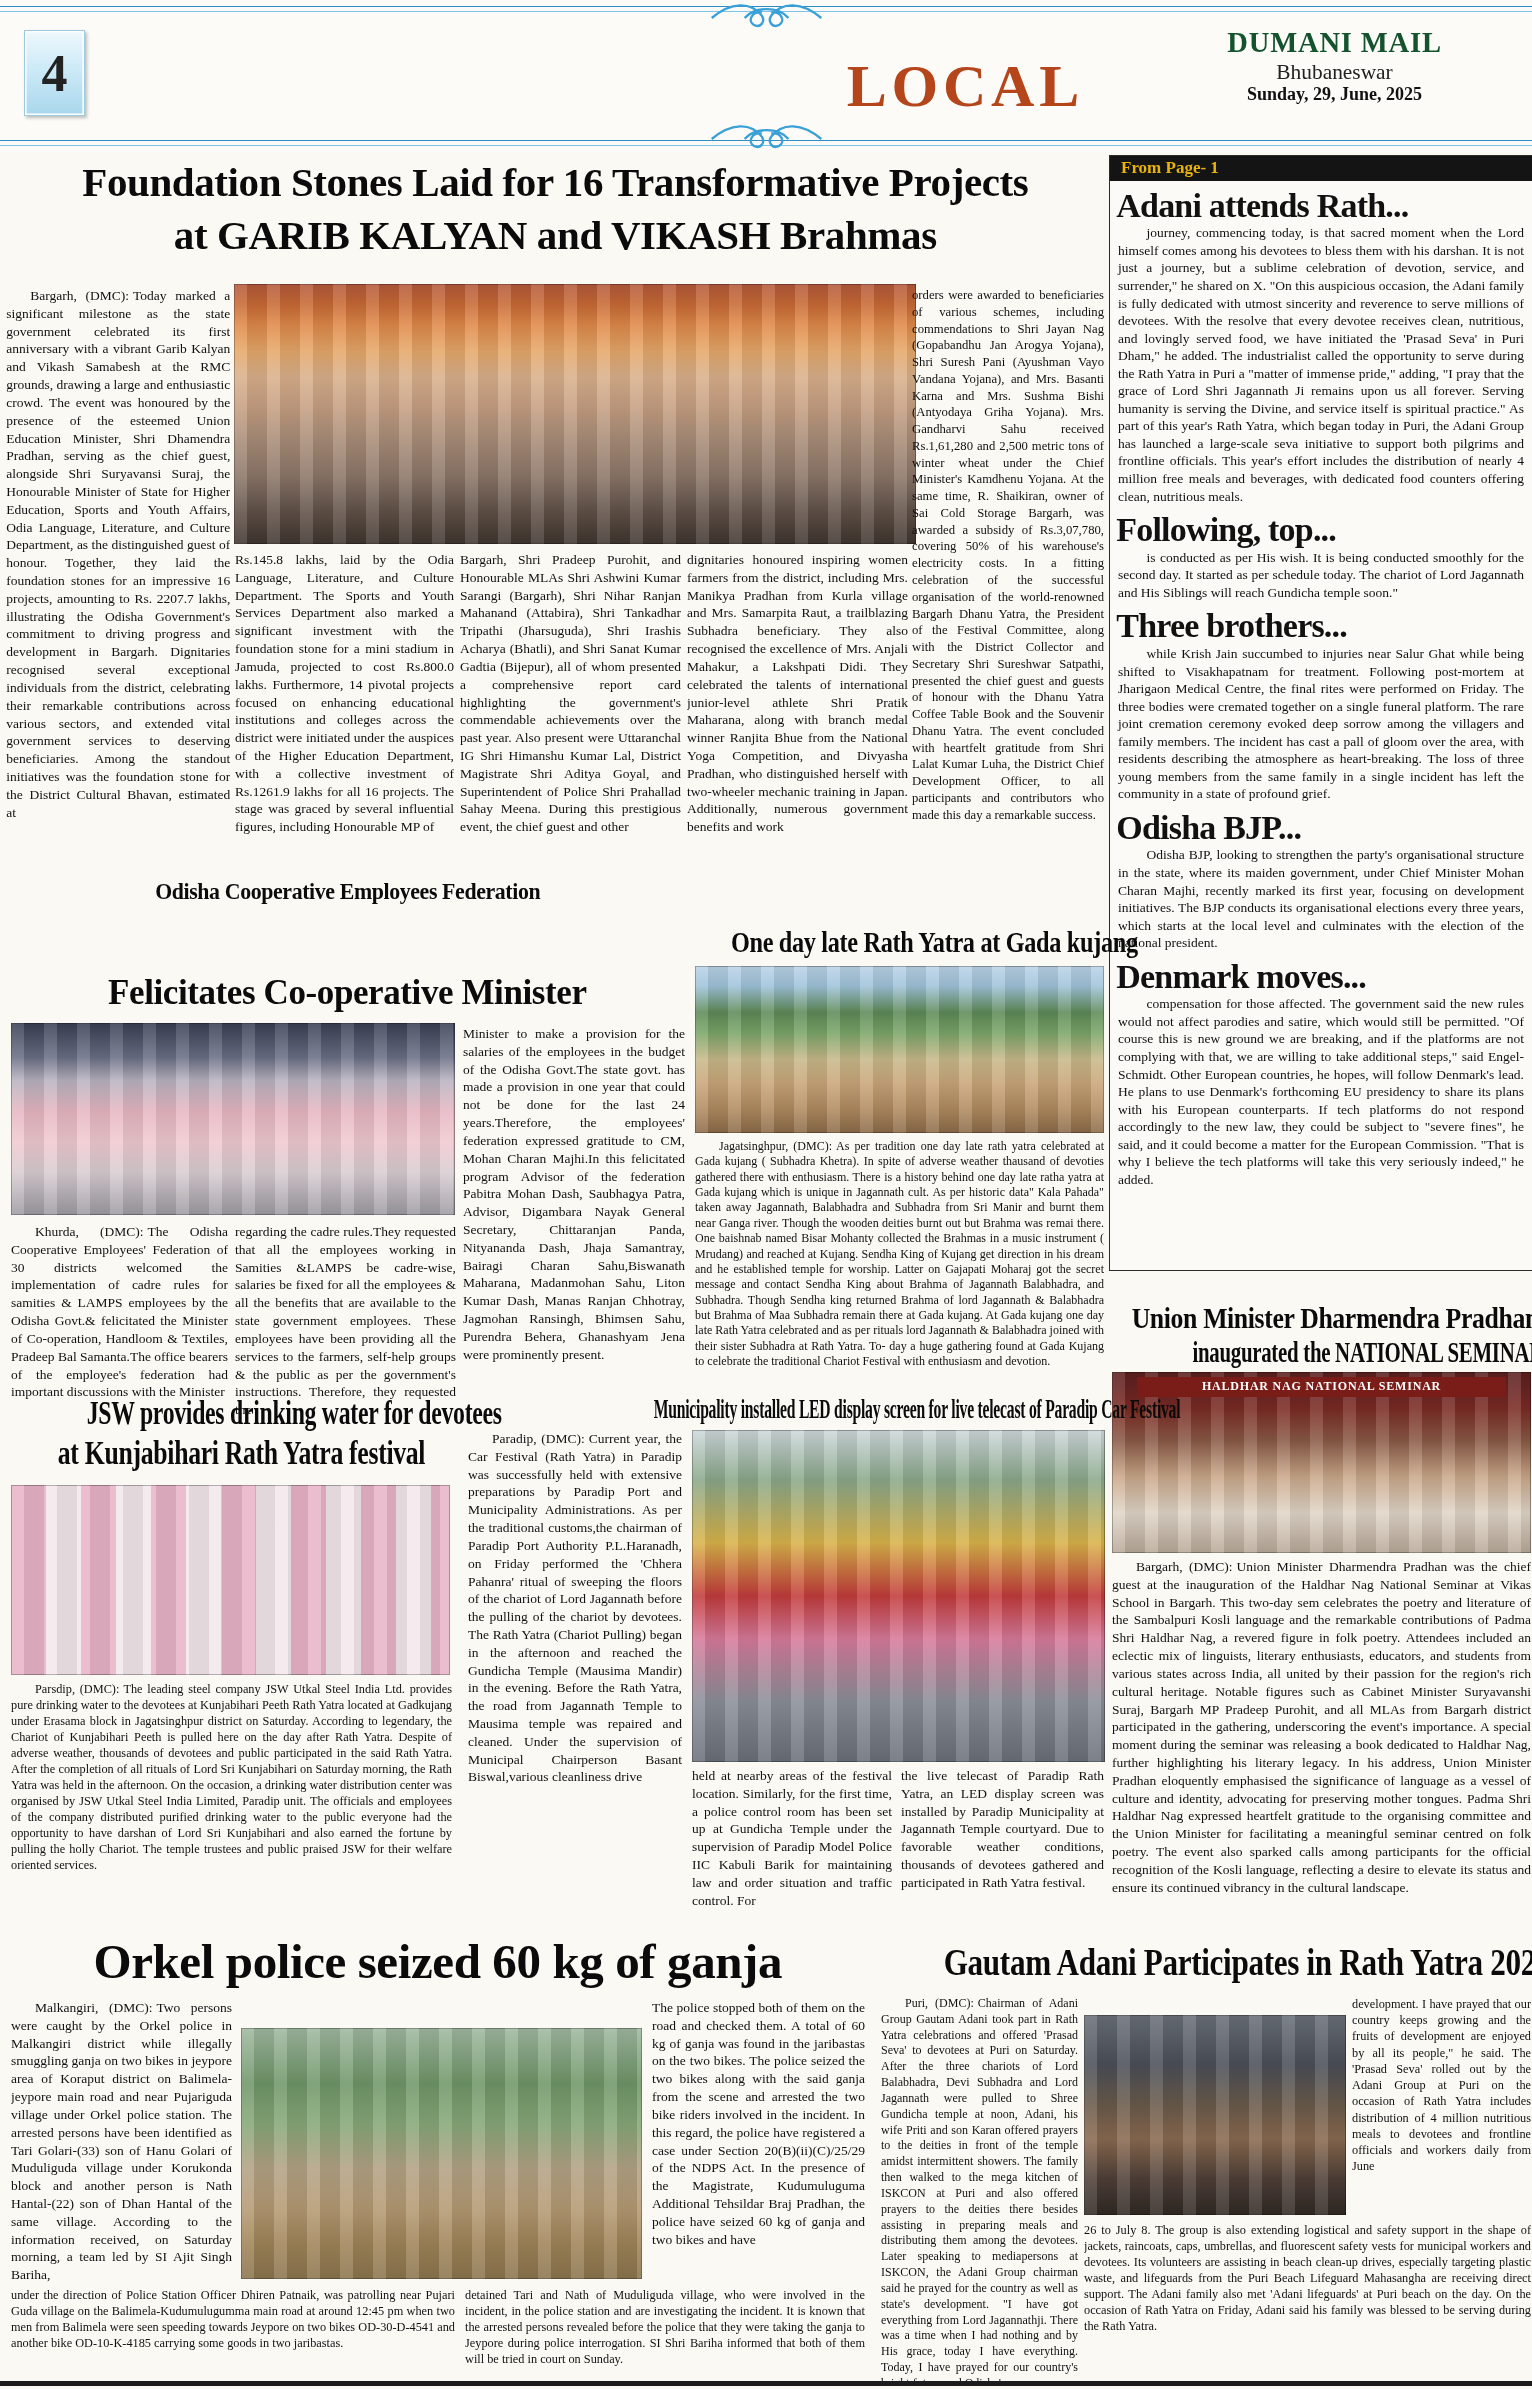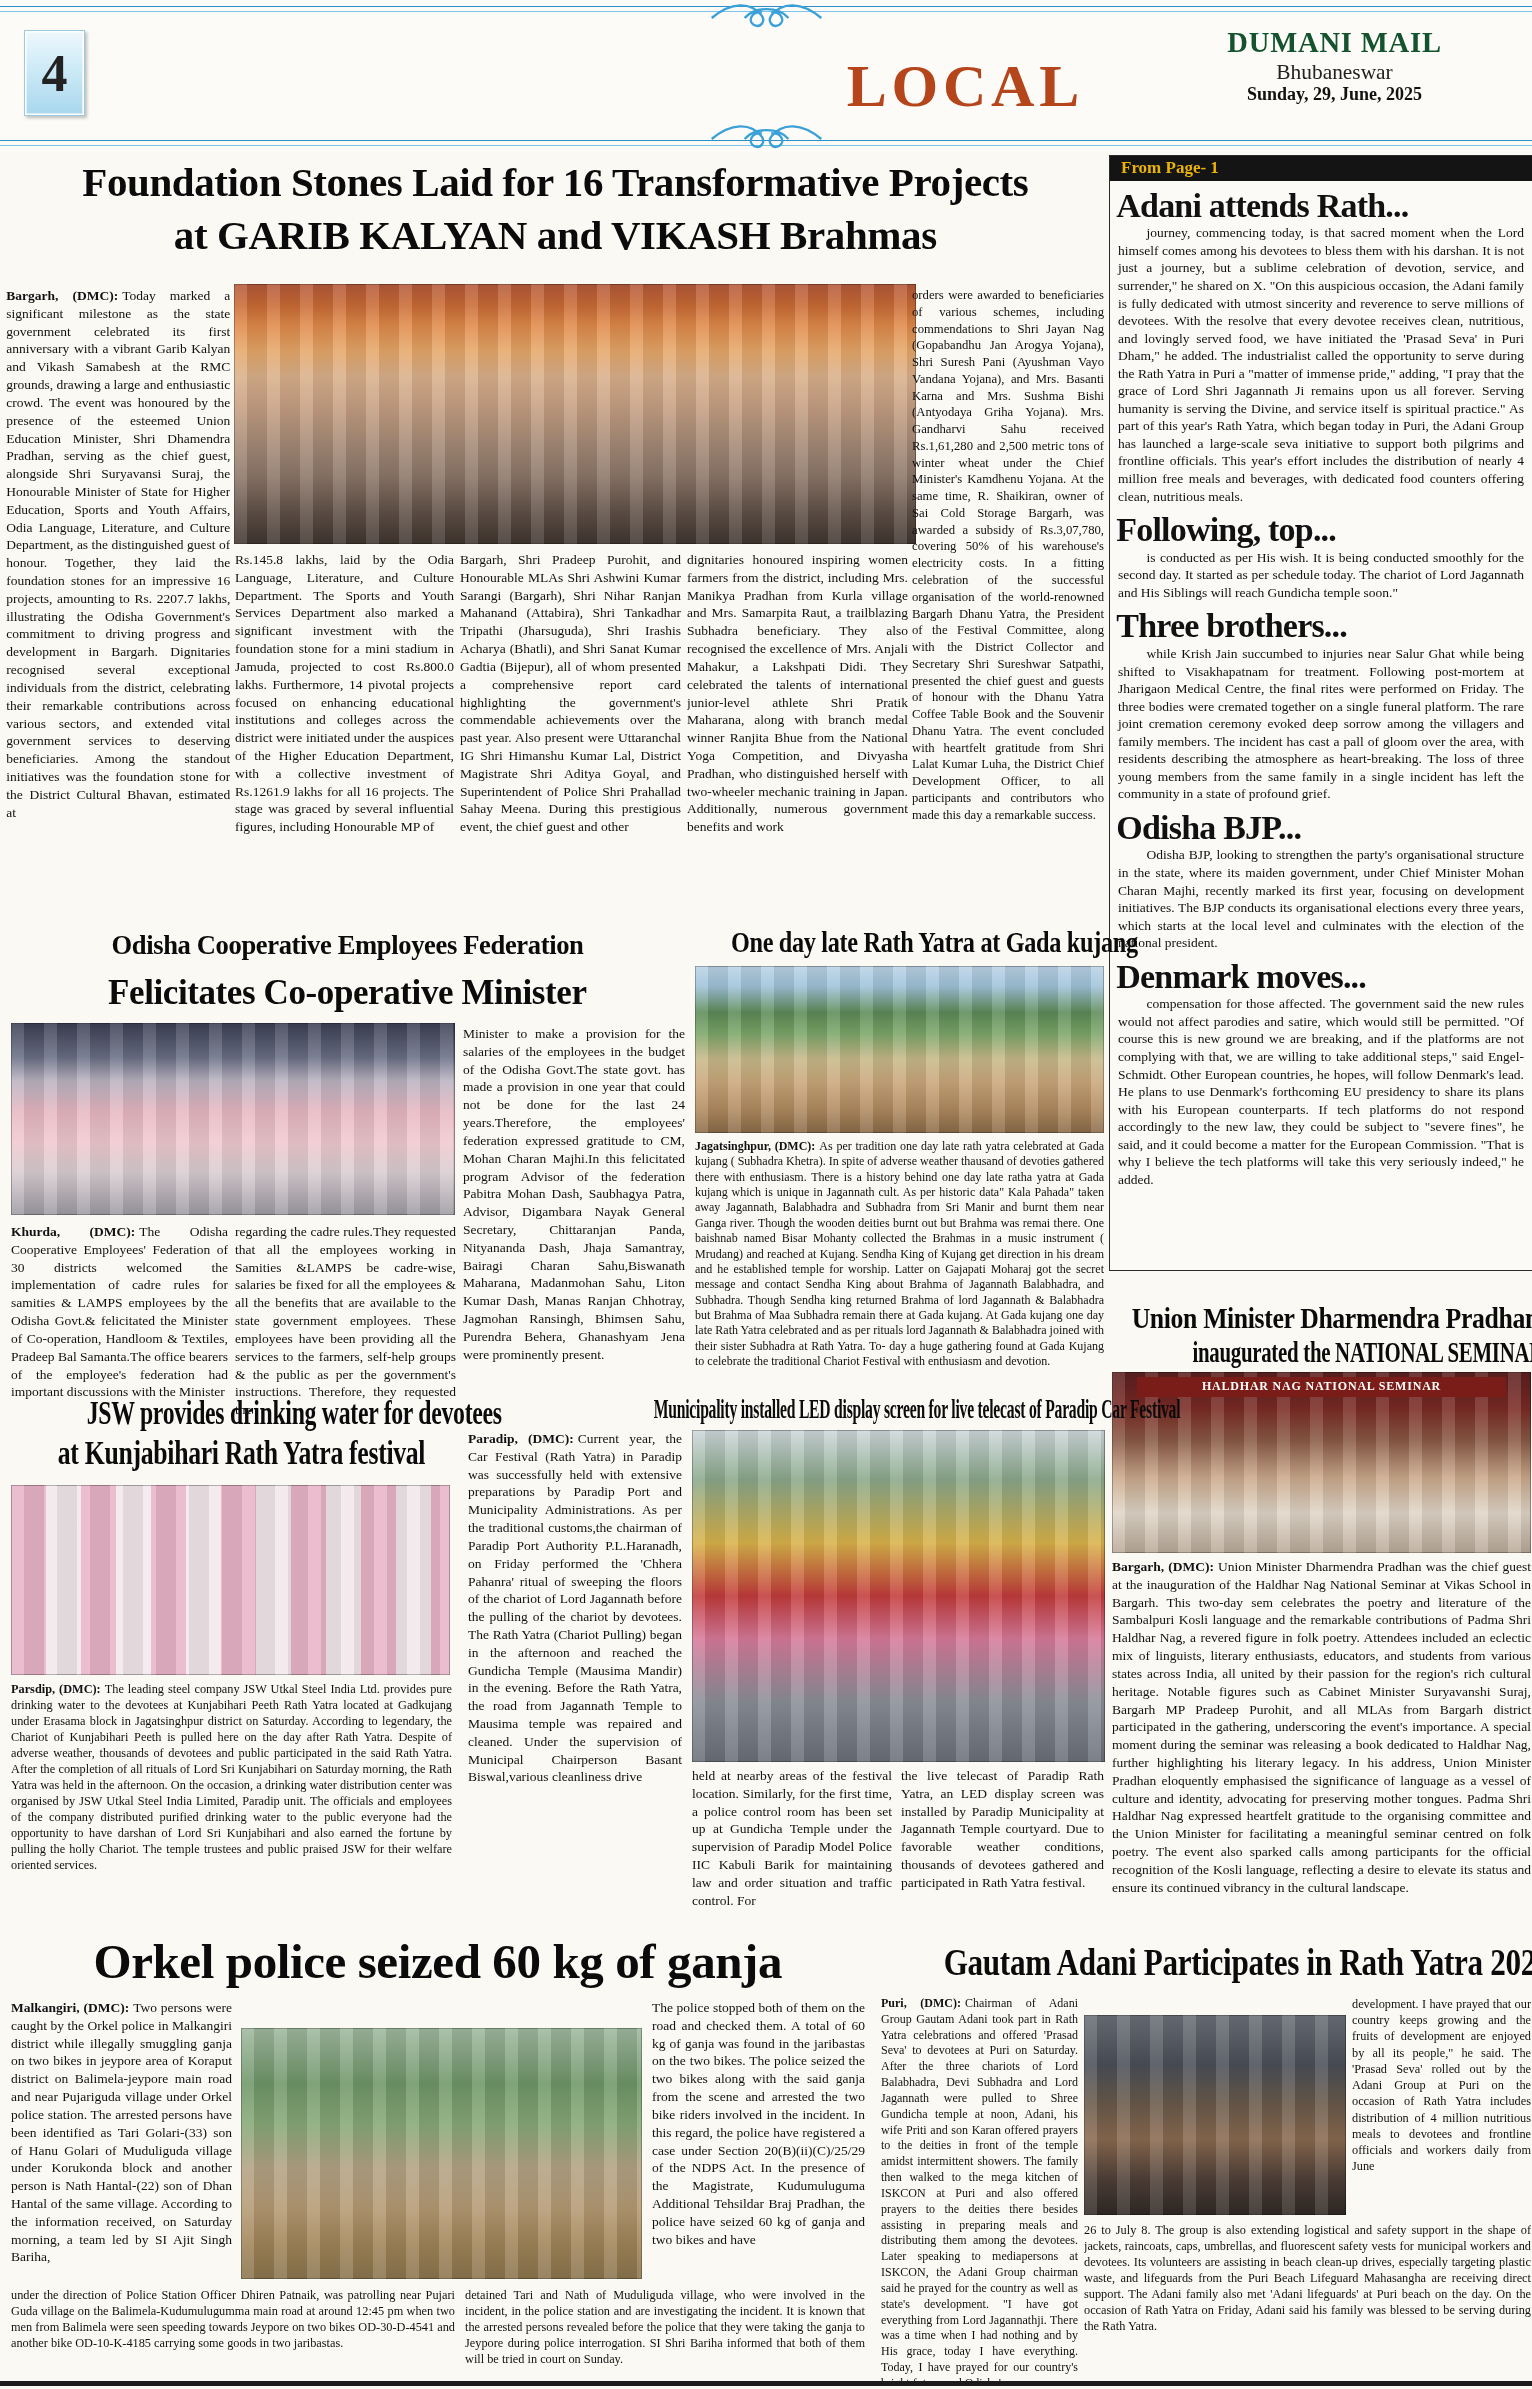--- a/index.html
+++ b/index.html
@@ -15,21 +15,21 @@
   .sect-title{font-weight:bold;letter-spacing:4.8px;text-align:right;}
   .brand{text-align:center;line-height:1.15;}
   .brand .nm{font-weight:bold;letter-spacing:0.8px;font-size:28.6px;}
   .brand .ct{font-size:21.4px;color:#222;}
   .brand .dt{font-size:18px;font-weight:bold;color:#111;}
   
   .hl{font-weight:bold;color:#0b0b0b;text-align:center;letter-spacing:-0.4px;line-height:1.08;}
   .sq{display:inline-block;white-space:nowrap;transform-origin:50% 50%;}
   
   .col{text-align:justify;overflow:hidden;font-size:13.5px;line-height:1.32;}
-  .dl{font-weight:bold;padding-right:4px;}
+  .dl{font-weight:normal;padding-right:4px;margin-left:24px;}
   .wide{font-size:12.3px;line-height:1.3;}
   
   .ph{overflow:hidden;box-shadow:inset 0 0 0 0.8px rgba(0,0,0,.4);}
   .ph::after{content:"";position:absolute;inset:0;
      background:repeating-linear-gradient(90deg,rgba(255,255,255,.12) 0 12.7px,rgba(0,0,0,.07) 12.7px 33px);}
   .banner{position:absolute;left:6%;top:4.8px;width:88%;background:#7a1d18;color:#fff;
      font-size:12px;font-weight:bold;text-align:center;padding:2.4px 0;letter-spacing:0.8px;z-index:2;}
   
   .sidebar{border:1.6px solid #2b2b2b;background:#fbfaf6;overflow:hidden;}
   .fp1bar{background:#141414;color:#eab308;font-weight:bold;font-size:17px;padding:2.4px 11px;}
@@ -95,21 +95,21 @@
     <h2>Following, top...</h2>
     <p>is conducted as per His wish. It is being conducted smoothly for the second day. It started as per schedule today. The chariot of Lord Jagannath and His Siblings will reach Gundicha temple soon."</p>
     <h2>Three brothers...</h2>
     <p>while Krish Jain succumbed to injuries near Salur Ghat while being shifted to Visakhapatnam for treatment.  Following post-mortem at Jharigaon Medical Centre, the final rites were performed on Friday. The three bodies were cremated together on a single funeral platform. The rare joint cremation ceremony evoked deep sorrow among the villagers and family members.  The incident has cast a pall of gloom over the area, with residents describing the atmosphere as heart-breaking. The loss of three young members from the same family in a single incident has left the community in a state of profound grief.</p>
     <h2>Odisha BJP...</h2>
     <p>Odisha BJP, looking to strengthen the party's organisational structure in the state, where its maiden government, under Chief Minister Mohan Charan Majhi, recently marked its first year, focusing on development initiatives. The BJP conducts its organisational elections every three years, which starts at the local level and culminates with the election of the national president.</p>
     <h2>Denmark moves...</h2>
     <p>compensation for those affected. The government said the new rules would not affect parodies and satire, which would still be permitted. "Of course this is new ground we are breaking, and if the platforms are not complying with that, we are willing to take additional steps," said Engel-Schmidt. Other European countries, he hopes, will follow Denmark's lead. He plans to use Denmark's forthcoming EU presidency to share its plans with his European counterparts. If tech platforms do not respond accordingly to the new law, they could be subject to "severe fines", he said, and it could become a matter for the European Commission. "That is why I believe the tech platforms will take this very seriously indeed," he added.</p>
   </div>
 
-  <div class="abs hl" style="left:6.3px;top:930px;width:682px;font-size:28px;">
+  <div class="abs hl" style="left:6.3px;top:880px;width:682px;font-size:23px;">
     <span class="sq" style="transform:scaleX(.95);">Odisha Cooperative Employees Federation</span>
   </div>
   <div class="abs hl" style="left:6.3px;top:974px;width:682px;font-size:35px;">Felicitates Co-operative Minister</div>
   <div class="abs ph" style="left:11px;top:1023px;width:444px;height:192px;
        background:linear-gradient(180deg,#3a3f52 0%,#6a6f85 18%,#b9b3c0 30%,#e7b7c2 46%,#f0c9d0 62%,#d8cdd1 78%,#9d9aa2 100%);"></div>
   <div class="abs col" style="left:11px;top:1223px;width:217px;height:213px;">
     <b class="dl">Khurda, (DMC):</b><span>The Odisha Cooperative Employees' Federation of 30 districts welcomed the implementation of cadre rules for samities &amp; LAMPS employees by the Odisha Govt.&amp; felicitated the Minister of  Co-operation, Handloom &amp; Textiles, Pradeep Bal Samanta.The office bearers of the employee's federation had important discussions with the Minister</span>
   </div>
   <div class="abs col" style="left:235px;top:1223px;width:221px;height:213px;">
     <span>regarding the cadre rules.They requested that all the employees working in Samities &amp;LAMPS be cadre-wise, salaries be fixed for all the employees &amp; all the benefits that are available to the state government employees. These employees have been providing all the services to the farmers, self-help groups &amp; the public as per the government's instructions. Therefore, they requested the</span>

